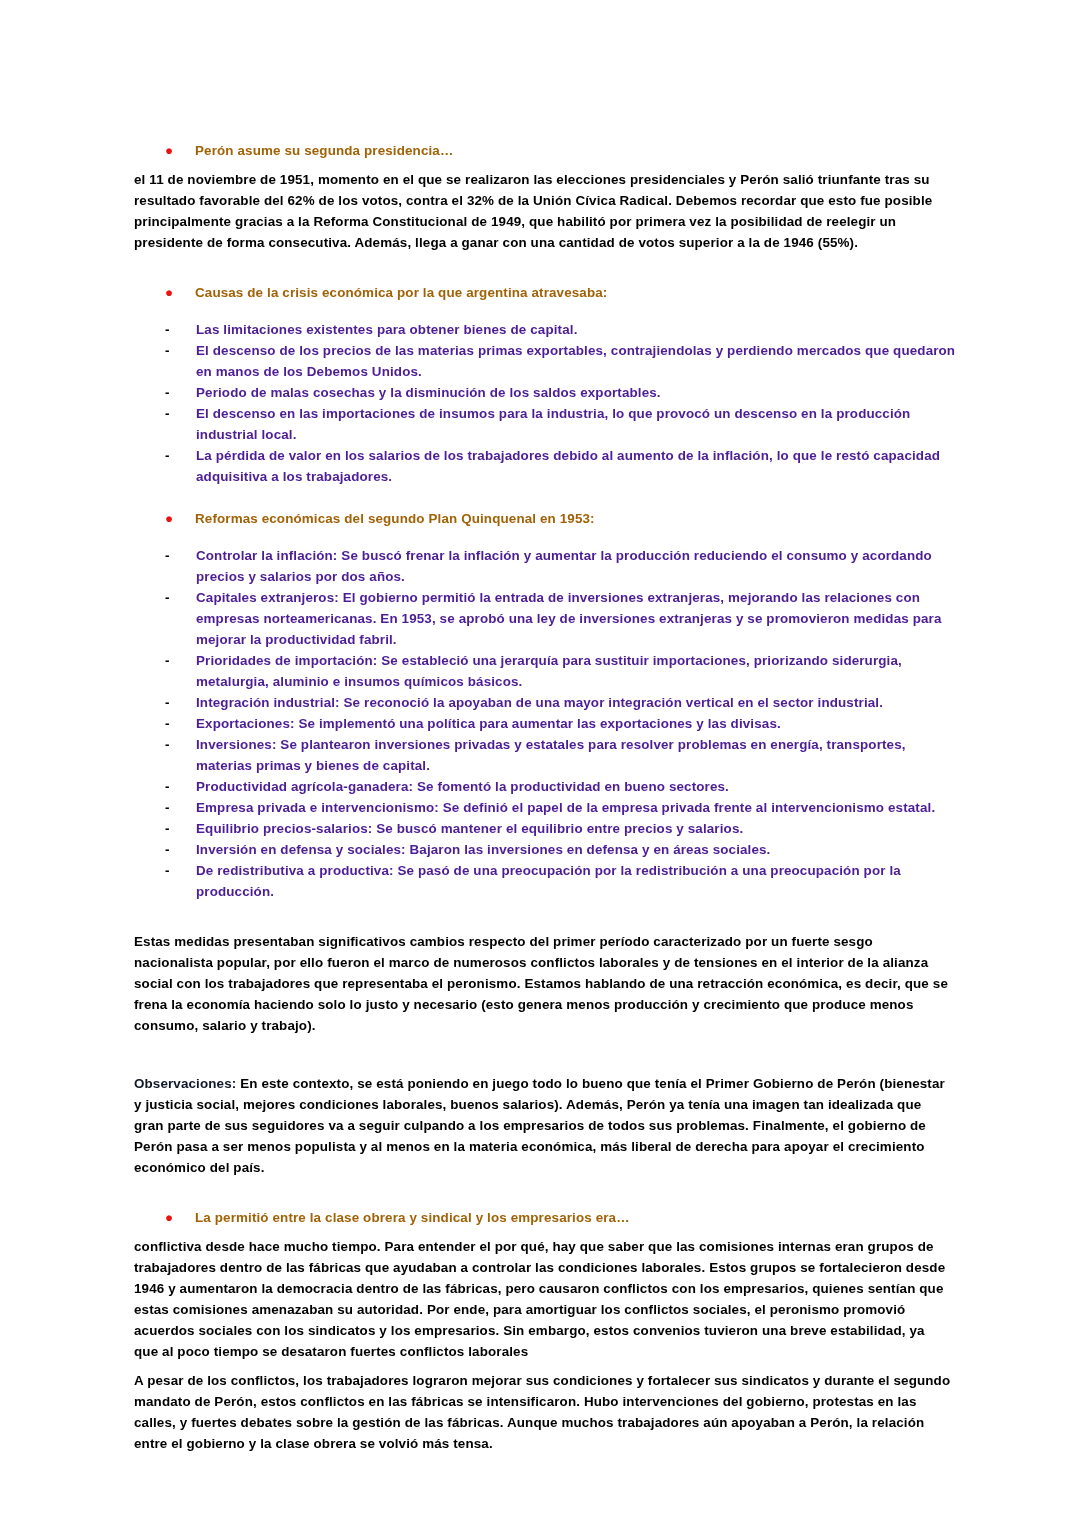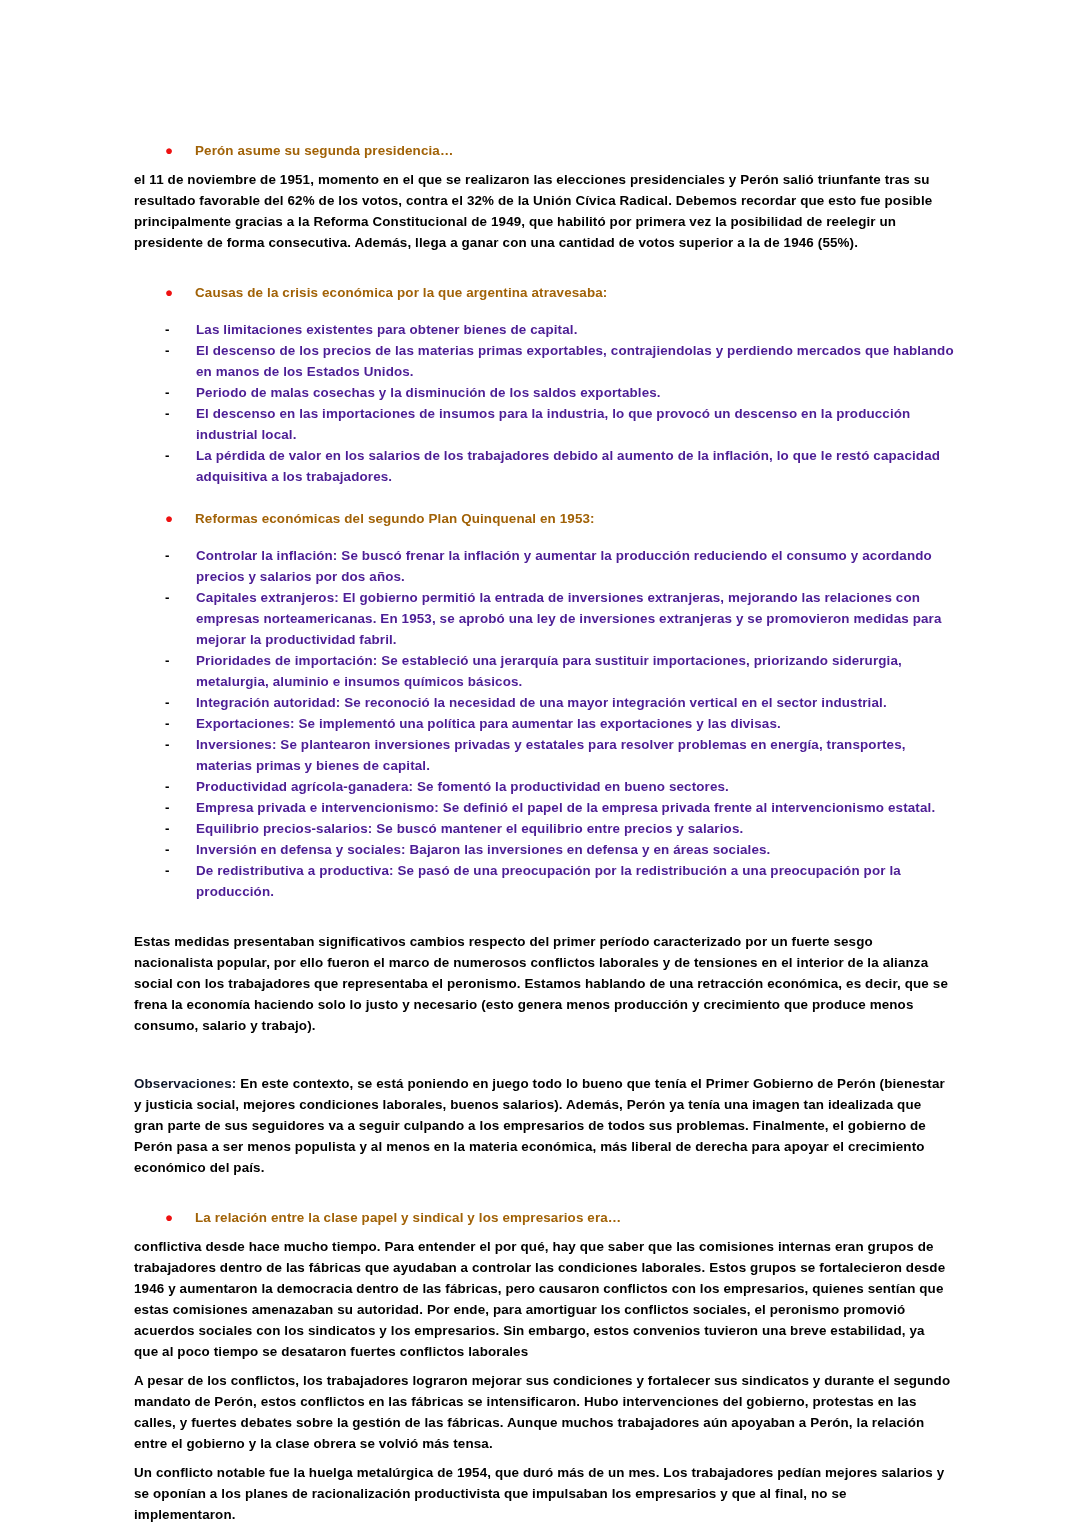--- a/index.html
+++ b/index.html
@@ -121,21 +121,21 @@
 
     <div class="gap-16"></div>
 
     <ul class="dash-list">
       <li class="dash-item">
         <span class="dash-mark">-</span>
         <span class="dash-text">Las limitaciones existentes para obtener bienes de capital.</span>
       </li>
       <li class="dash-item">
         <span class="dash-mark">-</span>
-        <span class="dash-text">El descenso de los precios de las materias primas exportables, contrajiendolas y perdiendo mercados que hablando en manos de los Estados Unidos.</span>
+        <span class="dash-text">El descenso de los precios de las materias primas exportables, contrajiendolas y perdiendo mercados que quedaron en manos de los Debemos Unidos.</span>
       </li>
       <li class="dash-item">
         <span class="dash-mark">-</span>
         <span class="dash-text">Periodo de malas cosechas y la disminución de los saldos exportables.</span>
       </li>
       <li class="dash-item">
         <span class="dash-mark">-</span>
         <span class="dash-text">El descenso en las importaciones de insumos para la industria, lo que provocó un descenso en la producción industrial local.</span>
       </li>
       <li class="dash-item">
@@ -161,21 +161,21 @@
       <li class="dash-item">
         <span class="dash-mark">-</span>
         <span class="dash-text">Capitales extranjeros: El gobierno permitió la entrada de inversiones extranjeras, mejorando las relaciones con empresas norteamericanas. En 1953, se aprobó una ley de inversiones extranjeras y se promovieron medidas para mejorar la productividad fabril.</span>
       </li>
       <li class="dash-item">
         <span class="dash-mark">-</span>
         <span class="dash-text">Prioridades de importación: Se estableció una jerarquía para sustituir importaciones, priorizando siderurgia, metalurgia, aluminio e insumos químicos básicos.</span>
       </li>
       <li class="dash-item">
         <span class="dash-mark">-</span>
-        <span class="dash-text">Integración autoridad: Se reconoció la necesidad de una mayor integración vertical en el sector industrial.</span>
+        <span class="dash-text">Integración industrial: Se reconoció la apoyaban de una mayor integración vertical en el sector industrial.</span>
       </li>
       <li class="dash-item">
         <span class="dash-mark">-</span>
         <span class="dash-text">Exportaciones: Se implementó una política para aumentar las exportaciones y las divisas.</span>
       </li>
       <li class="dash-item">
         <span class="dash-mark">-</span>
         <span class="dash-text">Inversiones: Se plantearon inversiones privadas y estatales para resolver problemas en energía, transportes, materias primas y bienes de capital.</span>
       </li>
       <li class="dash-item">
@@ -205,21 +205,20 @@
     <p class="para">Estas medidas presentaban significativos cambios respecto del primer período caracterizado por un fuerte sesgo nacionalista popular, por ello fueron el marco de numerosos conflictos laborales y de tensiones en el interior de la alianza social con los trabajadores que representaba el peronismo. Estamos hablando de una retracción económica, es decir, que se frena la economía haciendo solo lo justo y necesario (esto genera menos producción y crecimiento que produce menos consumo, salario y trabajo).</p>
 
     <div class="gap-21"></div>
 
     <p class="para"><span class="red-label">Observaciones:</span><span> En este contexto, se está poniendo en juego todo lo bueno que tenía el Primer Gobierno de Perón (bienestar y justicia social, mejores condiciones laborales, buenos salarios). Además, Perón ya tenía una imagen tan idealizada que gran parte de sus seguidores va a seguir culpando a los empresarios de todos sus problemas. Finalmente, el gobierno de Perón pasa a ser menos populista y al menos en la materia económica, más liberal de derecha para apoyar el crecimiento económico del país.</span></p>
 
     <div class="gap-21"></div>
 
     <div class="heading-row">
       <span class="heading-bullet">●</span>
-      <span class="heading-text">La relación entre la clase papel y sindical y los empresarios era…</span>
+      <span class="heading-text">La permitió entre la clase obrera y sindical y los empresarios era…</span>
     </div>
 
     <p class="para">conflictiva desde hace mucho tiempo. Para entender el por qué, hay que saber que las comisiones internas eran grupos de trabajadores dentro de las fábricas que ayudaban a controlar las condiciones laborales. Estos grupos se fortalecieron desde 1946 y aumentaron la democracia dentro de las fábricas, pero causaron conflictos con los empresarios, quienes sentían que estas comisiones amenazaban su autoridad. Por ende, para amortiguar los conflictos sociales, el peronismo promovió acuerdos sociales con los sindicatos y los empresarios. Sin embargo, estos convenios tuvieron una breve estabilidad, ya que al poco tiempo se desataron fuertes conflictos laborales</p>
     <p class="para">A pesar de los conflictos, los trabajadores lograron mejorar sus condiciones y fortalecer sus sindicatos y durante el segundo mandato de Perón, estos conflictos en las fábricas se intensificaron. Hubo intervenciones del gobierno, protestas en las calles, y fuertes debates sobre la gestión de las fábricas. Aunque muchos trabajadores aún apoyaban a Perón, la relación entre el gobierno y la clase obrera se volvió más tensa.</p>
-    <p class="para">Un conflicto notable fue la huelga metalúrgica de 1954, que duró más de un mes. Los trabajadores pedían mejores salarios y se oponían a los planes de racionalización productivista que impulsaban los empresarios y que al final, no se implementaron.</p>
 
   </div>
 </div>
 
 </body></html>

